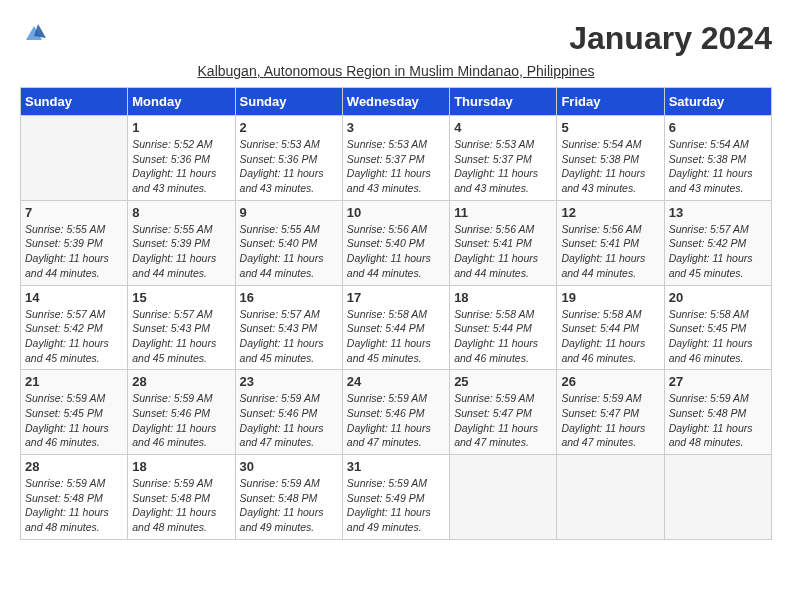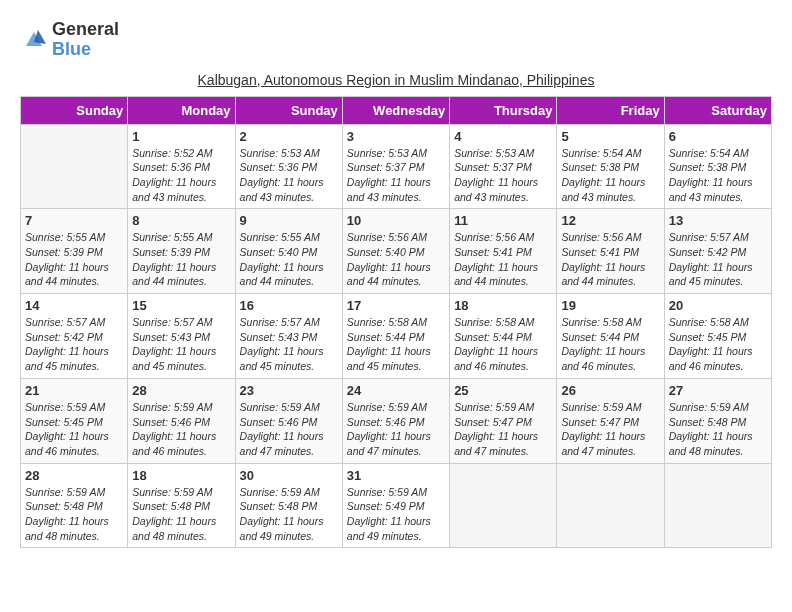--- a/index.html
+++ b/index.html
@@ -50,24 +50,24 @@
       justify-content: space-between;
       align-items: flex-start;
       margin-bottom: 2px;
     }
     table {
       width: 100%;
       border-collapse: collapse;
       font-size: 11px;
     }
     thead tr th {
-      background-color: #a21caf;
+      background-color: #1d4ed8;
       color: #fff;
       padding: 6px 4px;
-      text-align: right;
+      text-align: left;
       font-size: 13px;
       font-weight: bold;
       border: 1px solid #ccc;
     }
     tbody tr td {
       border: 1px solid #ccc;
       vertical-align: top;
       padding: 4px;
       width: calc(100% / 7);
       min-height: 80px;
@@ -96,24 +96,23 @@
 </head>
 <body>
 
 <div class="top-row">
   <div class="header-logo">
     <svg class="logo-icon" viewBox="0 0 28 28">
       <rect width="28" height="28" fill="white"></rect>
       <polygon points="14,6 22,20 6,20" fill="#4a90d9" opacity="0.8"></polygon>
       <polygon points="18,4 26,18 14,16" fill="#2a5fa5" opacity="0.9"></polygon>
     </svg>
-    <div class="logo-text">
-      <div>General</div>
-      <div><span>Blue</span></div>
-    </div>
+  </div>
+  <div class="title-section">
+    <div class="calendar-title">January 2024</div>
   </div>
 </div>
 
 <div class="calendar-subtitle">Kalbugan, Autonomous Region in Muslim Mindanao, Philippines</div>
 
 <table>
   <thead>
     <tr id="header-row">
     <th>Sunday</th>
         <th>Monday</th>

